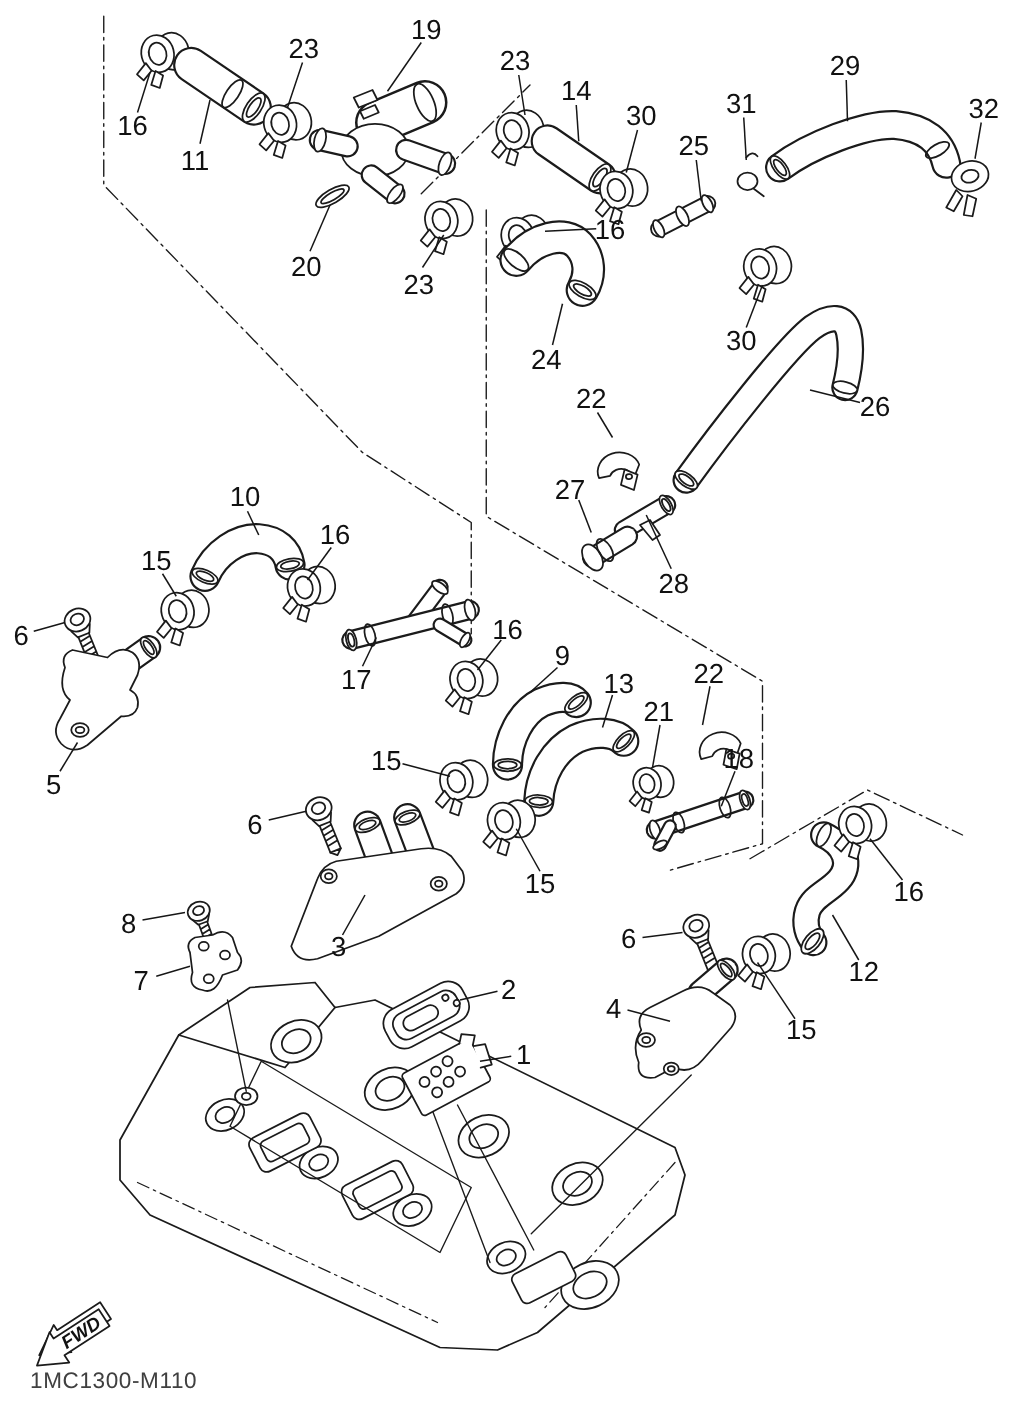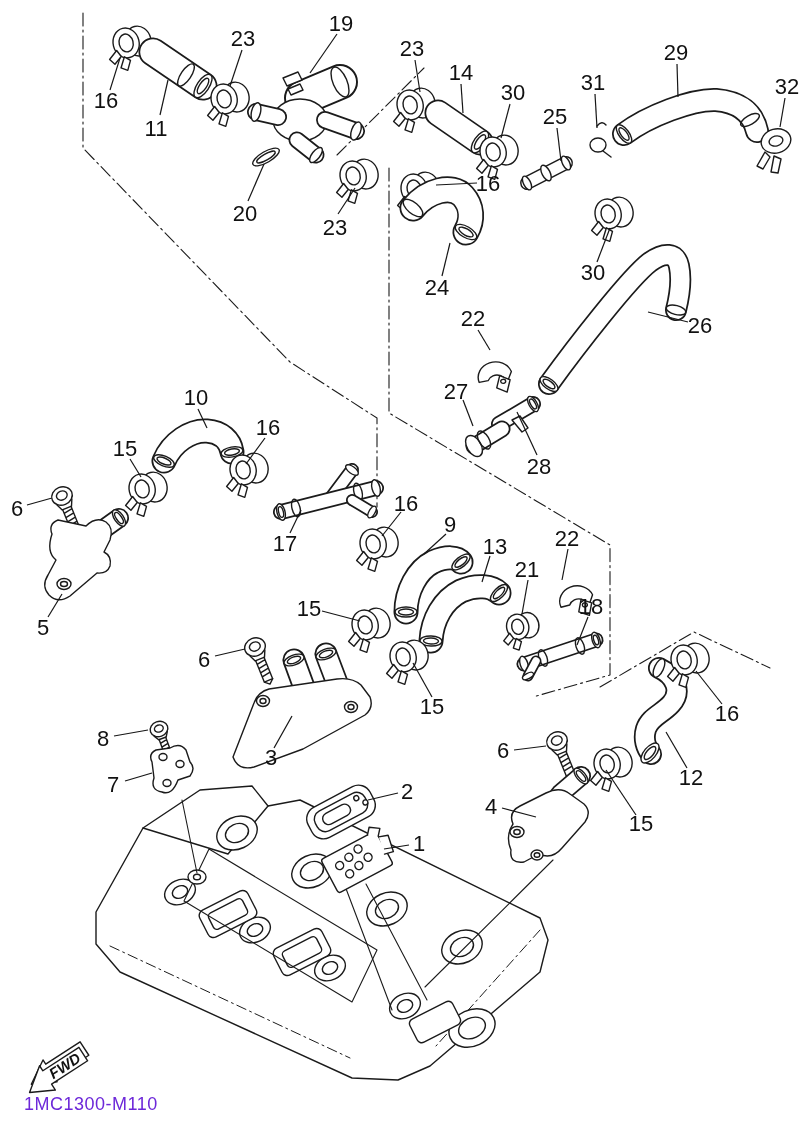--- a/index.html
+++ b/index.html
@@ -8,21 +8,21 @@
     font-family:"Liberation Sans", sans-serif; overflow:hidden;
   }
   .canvas svg { position:absolute; left:0; top:0; }
   .callout {
     font-family:"Liberation Sans", sans-serif;
     font-size:22px; fill:#111; stroke:none;
   }
   .leader { stroke:#161616; stroke-width:1.2; fill:none; }
   .code {
     position:absolute; left:24px; top:1094px;
-    font-size:18px; color:#6d28d9; letter-spacing:0.5px;
+    font-size:18px; color:#404040; letter-spacing:0.5px;
   }
   .fwdtext {
     font-family:"Liberation Sans", sans-serif;
     font-size:15px; font-weight:bold; font-style:italic;
     fill:#111; stroke:none;
   }
 </style>
 </head>
 <body>
 

